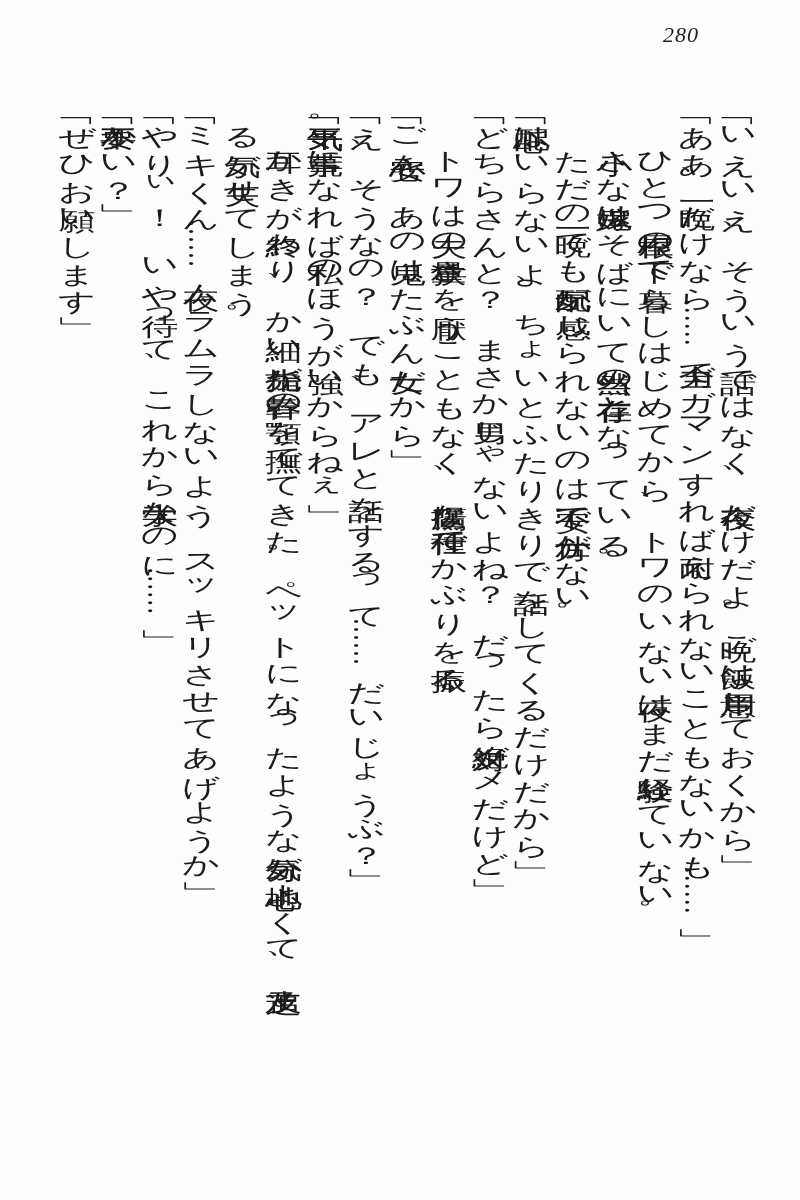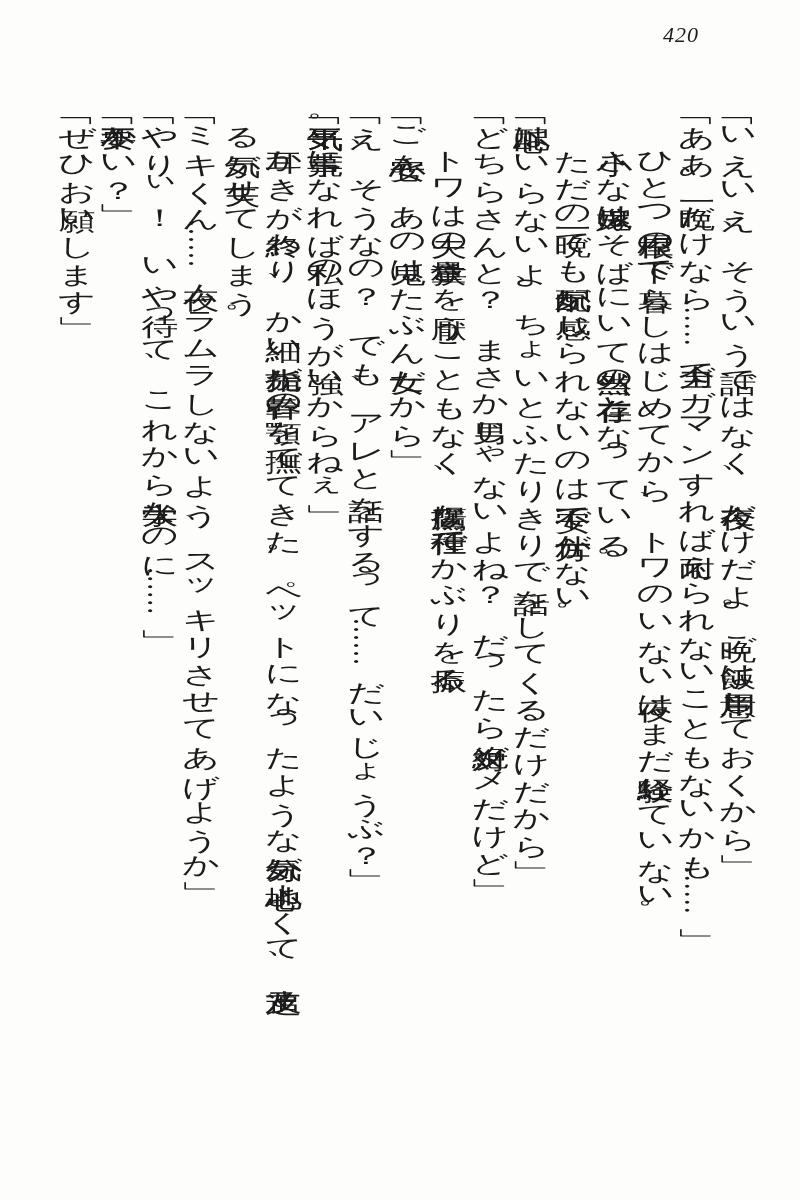--- a/index.html
+++ b/index.html
@@ -47,21 +47,21 @@
     padding: 0;
   }
   .text-block p.para.indent {
     text-indent: 1em;
   }
 </style>
 </head>
 <body>
 
 <div class="page">
-  <div class="page-number">420</div>
+  <div class="page-number">280</div>
   <div class="text-block">
       <p class="para">「いえいえ、そういう話ではなく、今夜だけだよ。晩ご飯は用意しておくから」</p>
       <p class="para">「ああ、一晩だけなら……全力でガマンすれば耐えられないこともないかも……」</p>
       <p class="para indent">ひとつ屋根の下で暮らしはじめてから、トワのいない夜はまだ経験していない。</p>
       <p class="para indent">小さな鬼嫁はそばにいて当然の存在となっている。</p>
       <p class="para indent">ただの一晩でも気配が感じられないのは不安で仕方がない。</p>
       <p class="para">「心配はいらないよ、ちょいとふたりきりで話をしてくるだけだから」</p>
       <p class="para">「どちらさんと？　まさか男じゃないよね？　だったら絶対ダメだけど」</p>
       <p class="para indent">トワは夫の狭量さを厭うこともなく、鷹揚な仕種でかぶりを振る。</p>
       <p class="para">「ご安心を。あの鬼はたぶん女だから」</p>

